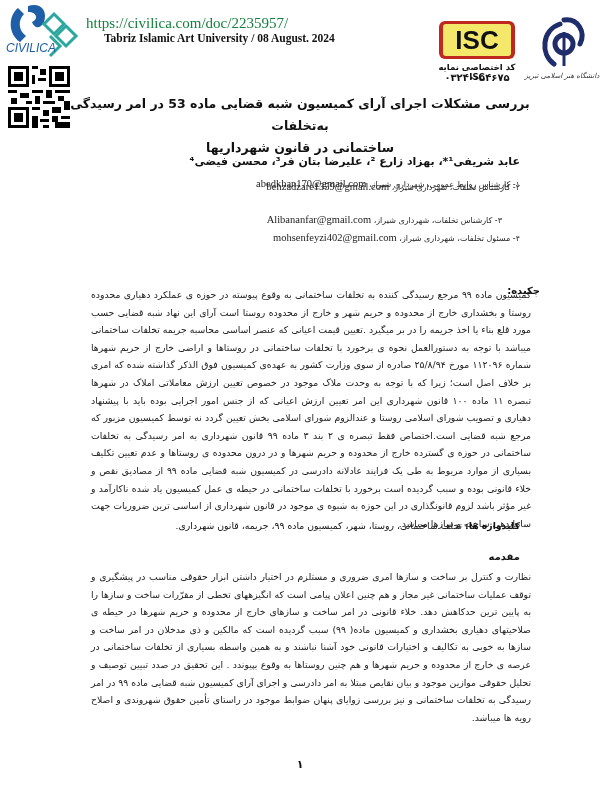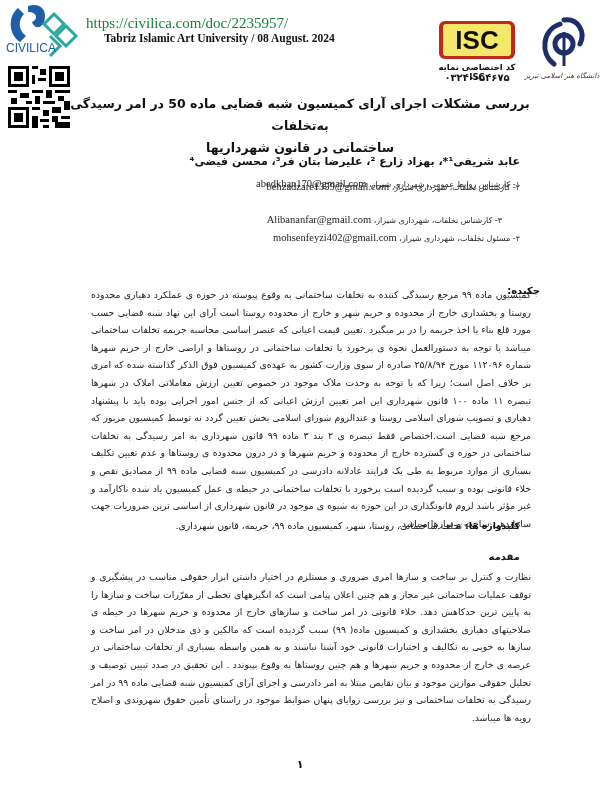--- a/index.html
+++ b/index.html
@@ -1,19 +1,19 @@
 <!DOCTYPE html>
 <html><head>
 <meta charset="utf-8">
 <style>
   html, body { margin:0; padding:0; }
   body { width:600px; height:800px; background:#ffffff; position:relative; overflow:hidden; font-family:"DejaVu Sans", sans-serif; color:#111; }
   .abs { position:absolute; }
   
-  #civilica-logo { left:4px; top:2px; width:82px; height:56px; }
+  #civilica-logo { left:4px; top:2px; width:82px; height:56px;font-style:italic; }
   #url { left:86px; top:15px; font-family:"Liberation Serif", serif; font-size:15px; color:#15803d; }
   #conf { left:104px; top:32px; width:330px; font-family:"Liberation Serif", serif; font-weight:bold; font-size:11.5px; line-height:12.5px; color:#111; }
   #qr { left:8px; top:66px; width:62px; height:62px; }
   #isc { left:438px; top:20px; width:78px; height:40px; }
   #isc-code-label { left:430px; top:62px; width:94px; text-align:center; font-size:8.5px; font-weight:bold; direction:rtl; }
   #isc-code { left:430px; top:72px; width:94px; text-align:center; font-size:10px; font-weight:bold; letter-spacing:1px; }
   #tabriz-logo { left:534px; top:14px; width:56px; height:56px; }
   #tabriz-name { left:524px; top:72px; width:76px; text-align:center; font-size:7px; font-style:italic; direction:rtl; color:#333; }
   
   #title { left:60px; top:93px; width:480px; text-align:center; direction:rtl; font-weight:bold; font-size:12.5px; line-height:22px; }
@@ -107,21 +107,21 @@
       <path d="M20 50 C6 40 8 16 26 10"></path>
       <path d="M30 6 C44 4 52 18 46 30"></path>
       <circle cx="30" cy="30" r="9"></circle>
     </g>
     <path d="M30 18 L30 52" stroke="#1f2d6b" stroke-width="3"></path>
   </svg>
 </div>
 <div id="tabriz-name" class="abs">دانشگاه هنر اسلامی تبریز</div>
 
 <div id="title" class="abs">
-  <div>بررسی مشکلات اجرای آرای کمیسیون شبه قضایی ماده 50 در امر رسیدگی به‌تخلفات</div>
+  <div>بررسی مشکلات اجرای آرای کمیسیون شبه قضایی ماده 53 در امر رسیدگی به‌تخلفات</div>
   <div>ساختمانی در قانون شهرداریها</div>
 </div>
 
 <div id="authors" class="abs">عابد شریفی¹*، بهزاد زارع ²، علیرضا بتان فر³، محسن فیضی⁴</div>
 
 <div class="abs aff" style="top:178px;">
   <span>۱- کارشناس روابط عمومی، شهرداری شیراز، </span><span class="em">abedkhan170@gmail.com</span>
 </div>
 <div class="abs aff" style="top:181px;">
   <span>۲- کارشناس تخلفات، شهرداری شیراز، </span><span class="em">behzadzare1359@gmail.com</span>

